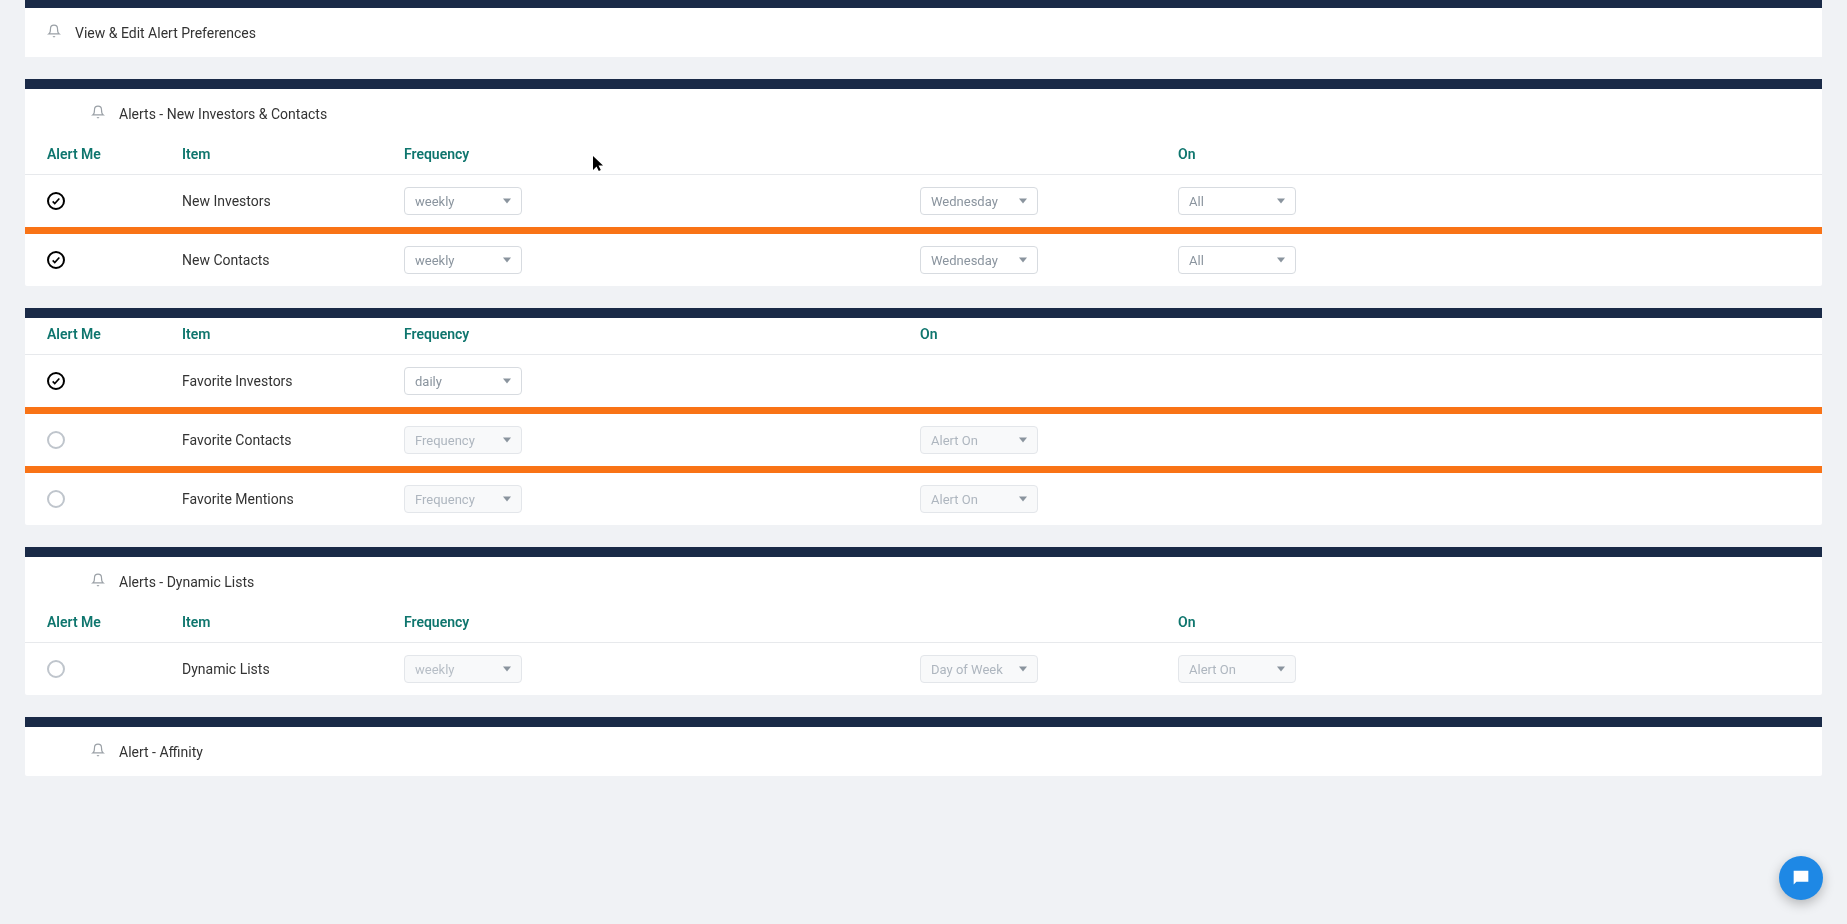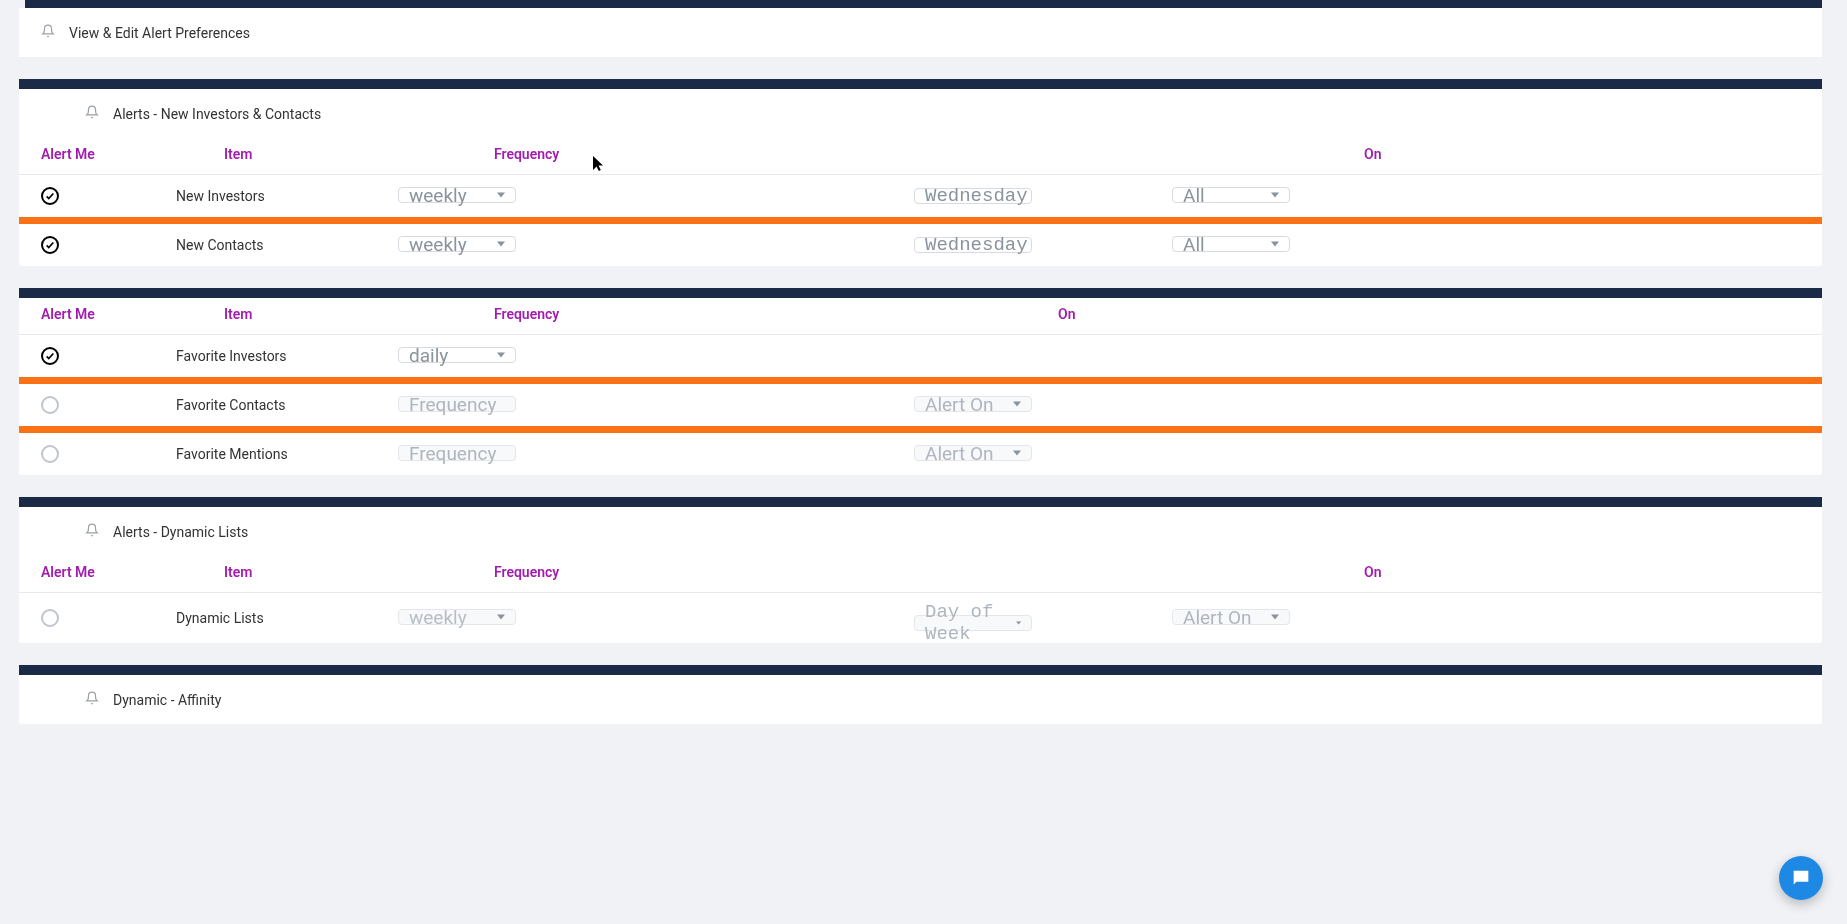--- a/index.html
+++ b/index.html
@@ -8,21 +8,21 @@
   background: #f0f2f5;
   color: #333;
   font-size: 14px;
 }
 .top-bar {
   height: 8px;
   background: #1a2a47;
   margin: 0 25px 0 25px;
 }
 .page-wrapper {
-  padding: 0 25px 40px 19px;
+  padding: 0 25px 40px 25px;
 }
 .page-header {
   background: #fff;
   padding: 16px 22px;
   display: flex;
   align-items: center;
   gap: 14px;
 }
 .page-header .bell {
   color: #9aa0a6;
@@ -50,34 +50,33 @@
 }
 .panel-header .bell { color: #9aa0a6; }
 .table {
   width: 100%;
 }
 .thead {
   display: flex;
   padding: 8px 22px 12px 22px;
   border-bottom: 1px solid #e7e9ec;
   font-weight: 600;
-  color: #a21caf;
-  gap: 48px;
+  color: #0f766e;
 }
 .row {
   display: flex;
   align-items: center;
   padding: 12px 22px;
   border-bottom: 7px solid #f97316;
 }
 .row:last-child { border-bottom: none; align-items: center; }
 .col-alertme { width: 135px; display:flex; align-items:center;}
 .col-item { width: 222px; }
 .col-freq { width: 516px; }
-.col-day { width: 258px; font-family: Liberation Mono, monospace; }
+.col-day { width: 258px; }
 .col-on { flex: 1; }
 
 .chk {
   width: 18px;
   height: 18px;
   border: 2px solid #000;
   border-radius: 50%;
   display: inline-flex;
   align-items: center;
   justify-content: center;
@@ -87,24 +86,24 @@
 .chk.unchecked { border-color: #bfc5cc; }
 .chk svg { display: block; }
 
 .dd {
   display: inline-flex;
   align-items: center;
   justify-content: space-between;
   border: 1px solid #d7dbe0;
   border-radius: 4px;
   background: #fff;
-  height: 16px;
+  height: 28px;
   padding: 0 10px;
   color: #8a949e;
-  font-size: 19px;
+  font-size: 13px;
   cursor: pointer;
   min-width: 118px;
 }
 .dd.disabled {
   background: #f8f9fa;
   border-color: #e3e6ea;
   color: #b7bec6;
 }
 .dd.placeholder { color: #aeb6bf; }
 .dd-freq { width: 118px; }
@@ -337,21 +336,21 @@
   </div>
         </div>
   </div>
       <div class="panel">
     <div class="panel-bar"></div>
     <div class="panel-header">
       <span class="bell"><svg class="bell-icon" viewBox="0 0 24 24" fill="none" stroke="currentColor" stroke-width="2">
               <path d="M18 8a6 6 0 10-12 0c0 7-3 9-3 9h18s-3-2-3-9"></path>
               <path d="M13.7 21a2 2 0 01-3.4 0"></path>
             </svg></span>
-      <span>Dynamic - Affinity</span>
+      <span>Alert - Affinity</span>
     </div>
 
   </div>
     </div>
 
 </div>
 
 <svg class="cursor-pointer" style="left:593px;top:156px" width="12" height="16" viewBox="0 0 12 16">
     <path d="M0 0 L0 14 L3.5 10.5 L5.8 15 L7.8 14 L5.5 9.5 L10 9.5 Z" fill="#000"></path>
   </svg>

